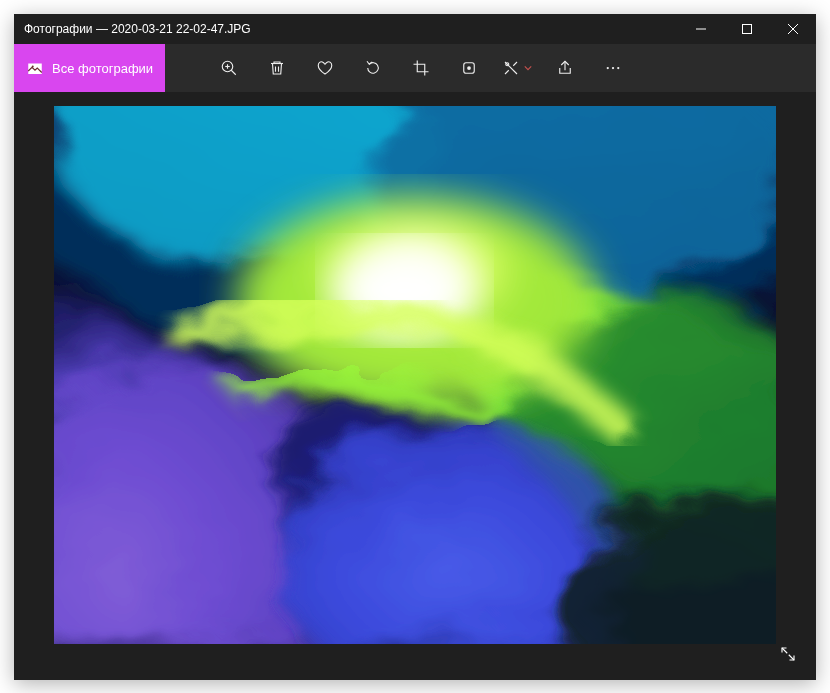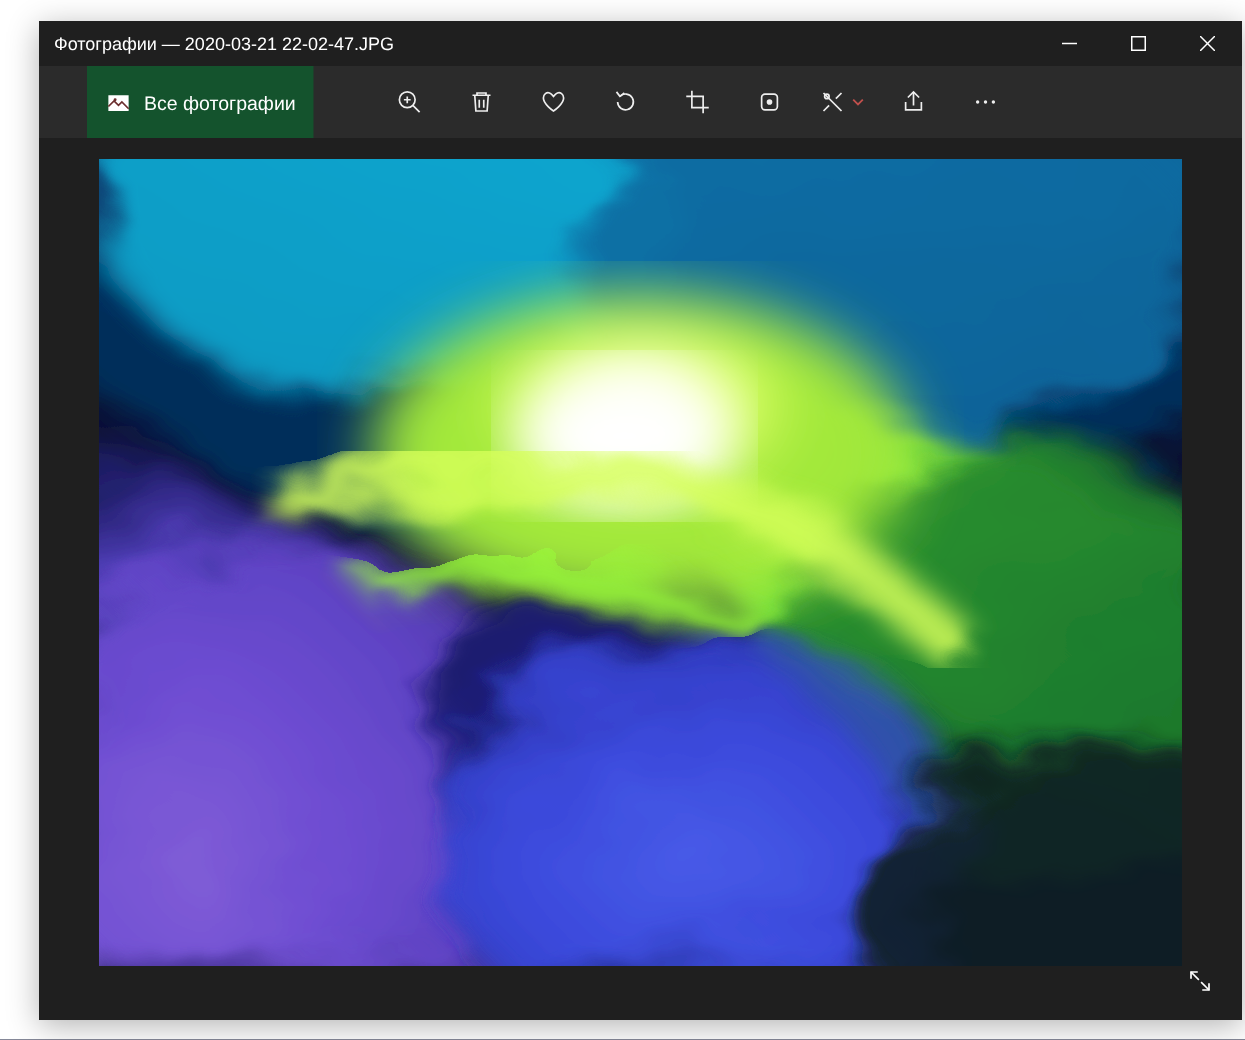--- a/index.html
+++ b/index.html
@@ -1,25 +1,25 @@
 <!DOCTYPE html>
 <html><head>
 <meta charset="utf-8">
 <style>
   * { margin: 0; padding: 0; box-sizing: border-box; }
   body { background: #fff; font-family: "Segoe UI", sans-serif; width: 830px; height: 693px; overflow: hidden; }
-  .window { position: absolute; left: 26px; top: 14px; width: 802px; height: 666px; background: #1f1f1f; display: flex; flex-direction: column; box-shadow: 0 4px 20px rgba(0,0,0,0.3); }
+  .window { position: absolute; left: 14px; top: 14px; width: 802px; height: 666px; background: #1f1f1f; display: flex; flex-direction: column; box-shadow: 0 4px 20px rgba(0,0,0,0.3); }
   .titlebar { height: 30px; background: #1f1f1f; display: flex; align-items: center; padding-left: 10px; color: #fff; font-size: 12px; }
   .titlebar .title { flex: 1; }
   .win-controls { display: flex; height: 100%; }
   .win-btn { width: 46px; height: 30px; display: flex; align-items: center; justify-content: center; color: #fff; }
   .win-btn svg { width: 10px; height: 10px; stroke: #fff; stroke-width: 1; fill: none; }
   .toolbar { height: 48px; background: #2b2b2b; display: flex; align-items: stretch; }
   .tool-btn { height: 48px; display: flex; align-items: center; justify-content: center; color: #fff; font-size: 13px; padding: 0 12px; white-space: nowrap; }
-  .tool-btn.active { background: #14532d; margin-left: 32px; }
+  .tool-btn.active { background: #d946ef; }
   .tool-btn .lbl { margin-left: 8px; }
   .tool-btn svg { width: 18px; height: 18px; stroke: #eee; stroke-width: 1.5; fill: none; }
   .spacer-lg { flex: 0 0 40px; }
   .icon-btn { width: 48px; padding: 0; }
   .edit-btn { position: relative; }
   .edit-btn .chev { width: 8px; height: 8px; stroke: #c0504d; margin-left: 4px; }
   .content { flex: 1; background: #1f1f1f; position: relative; display: flex; align-items: center; justify-content: center; padding: 14px 40px 36px 40px; }
   .photo { width: 100%; height: 100%; }
   .fullscreen-btn { position: absolute; right: 14px; bottom: 12px; width: 28px; height: 28px; display: flex; align-items: center; justify-content: center; }
   .fullscreen-btn svg { width: 18px; height: 18px; stroke: #fff; stroke-width: 1.5; fill: none; }

